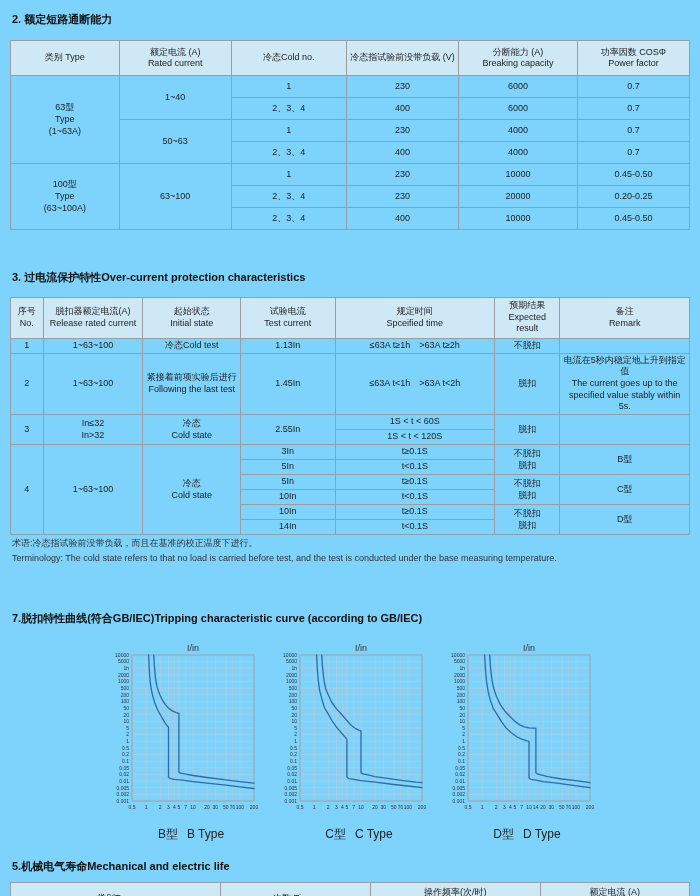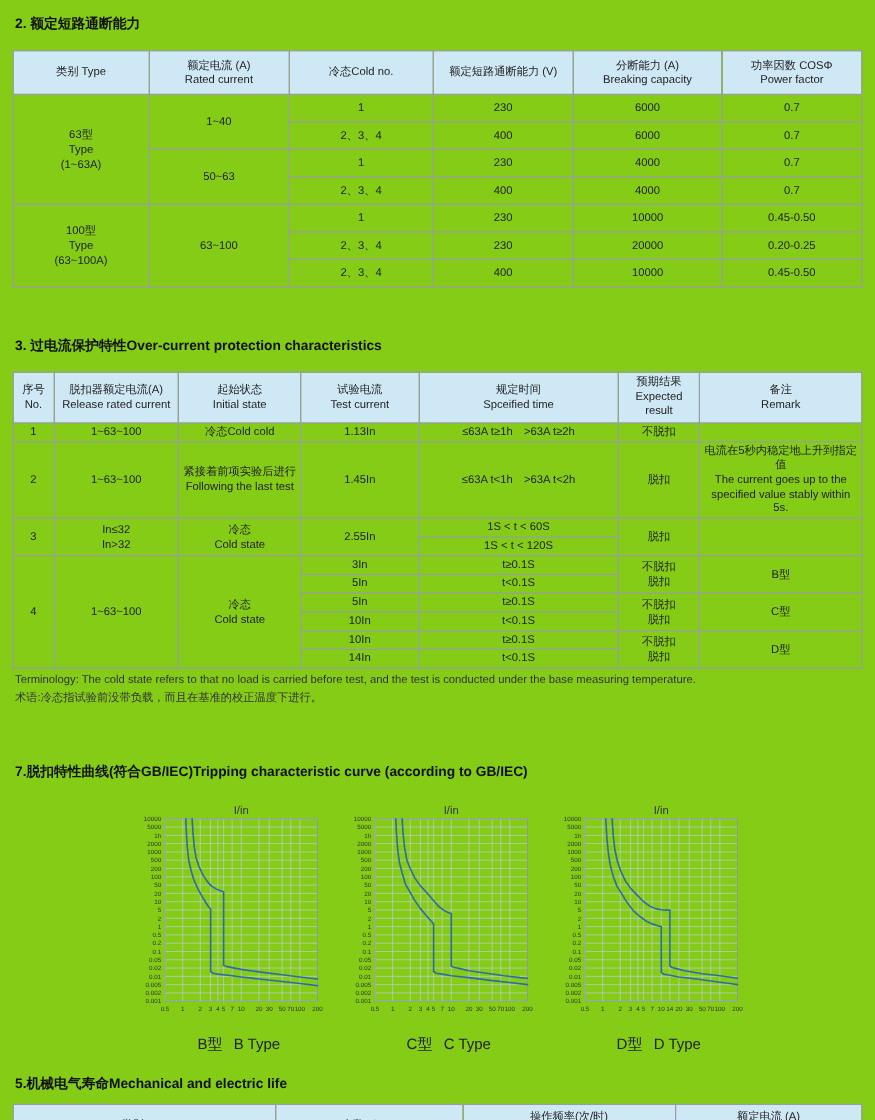--- a/index.html
+++ b/index.html
@@ -5,21 +5,21 @@
   :root{
     --header-bg:#cfe8f5;
     --border:#989ea3;
     --outer:#7e8489;
     --grid:#bfcad2;
     --curve:#2e6ba8;
     --text:#1c1c1c;
   }
   html,body{margin:0;padding:0;background:#fff;}
   body{font-family:"Liberation Sans","DejaVu Sans",sans-serif;color:var(--text);}
-  .page{width:700px;height:896px;box-sizing:border-box;padding:10px 10px 4px;background:#84cc16;overflow:hidden;}
+  .page{width:700px;height:896px;box-sizing:border-box;padding:10px 10px 4px;background:#7dd3fc;overflow:hidden;}
   h2.sec{font-size:11px;font-weight:bold;color:#111;margin:0;line-height:1.3;}
   #sec2-title{margin:2px 0 14px 2px;}
   #sec3-title{margin:40px 0 12px 2px;}
   #sec4-title{margin:46px 0 18px 2px;}
   #sec5-title{margin:16px 0 8px 2px;}
   table{border-collapse:collapse;width:100%;table-layout:fixed;border:1px solid var(--outer);}
   th,td{border:1px solid var(--border);text-align:center;vertical-align:middle;
         padding:1px 3px;font-size:9px;line-height:1.3;color:#222;font-weight:normal;
         overflow:hidden;}
   th{background:var(--header-bg);}
@@ -47,21 +47,21 @@
           <col style="width: 17%;">
           <col style="width: 16.5%;">
           <col style="width: 17.5%;">
           <col style="width: 16.5%;">
         </colgroup>
         <thead>
           <tr>
             <th>类别 Type</th>
             <th>额定电流 (A)<br>Rated current</th>
             <th>冷态Cold no.</th>
-            <th>额定短路通断能力 (V)</th>
+            <th>冷态指试验前没带负载 (V)</th>
             <th>分断能力 (A)<br>Breaking capacity</th>
             <th>功率因数 COSΦ<br>Power factor</th>
           </tr>
         </thead>
         <tbody>
           <tr>
             <td rowspan="4">63型<br>Type<br>(1~63A)</td>
             <td rowspan="2">1~40</td>
             <td>1</td>
             <td>230</td>
@@ -131,21 +131,21 @@
             <th>试验电流<br>Test current</th>
             <th>规定时间<br>Spceified time</th>
             <th>预期结果<br>Expected<br>result</th>
             <th>备注<br>Remark</th>
           </tr>
         </thead>
         <tbody>
           <tr>
             <td>1</td>
             <td>1~63~100</td>
-            <td>冷态Cold cold</td>
+            <td>冷态Cold test</td>
             <td>1.13In</td>
             <td>≤63A t≥1h　&gt;63A t≥2h</td>
             <td>不脱扣</td>
             <td></td>
           </tr>
           <tr>
             <td>2</td>
             <td>1~63~100</td>
             <td>紧接着前项实验后进行<br>Following the last test</td>
             <td>1.45In</td>
@@ -195,22 +195,22 @@
             <td rowspan="2">D型</td>
           </tr>
           <tr>
             <td>14In</td>
             <td>t&lt;0.1S</td>
           </tr>
         </tbody>
       </table>
     </div>
 
+  <p class="note">术语:冷态指试验前没带负载，而且在基准的校正温度下进行。</p>
   <p class="note">Terminology: The cold state refers to that no load is carried before test, and the test is conducted under the base measuring temperature.</p>
-  <p class="note">术语:冷态指试验前没带负载，而且在基准的校正温度下进行。</p>
 
   <h2 class="sec" id="sec4-title">7.脱扣特性曲线(符合GB/IEC)Tripping characteristic curve (according to GB/IEC)</h2>
   <div class="charts" id="charts">
       <div class="chart"><svg width="168" height="176" viewBox="0 0 168 176">
           <text x="99" y="8" text-anchor="middle" font-size="9">I/in</text>
           <line x1="38" y1="12" x2="38" y2="158" stroke="#bfcad2" stroke-width="0.6"></line>
           <line x1="52.11407100274531" y1="12" x2="52.11407100274531" y2="158" stroke="#bfcad2" stroke-width="0.6"></line>
           <line x1="66.22814200549062" y1="12" x2="66.22814200549062" y2="158" stroke="#bfcad2" stroke-width="0.6"></line>
           <line x1="74.48434427461247" y1="12" x2="74.48434427461247" y2="158" stroke="#bfcad2" stroke-width="0.6"></line>
           <line x1="80.34221300823592" y1="12" x2="80.34221300823592" y2="158" stroke="#bfcad2" stroke-width="0.6"></line>

